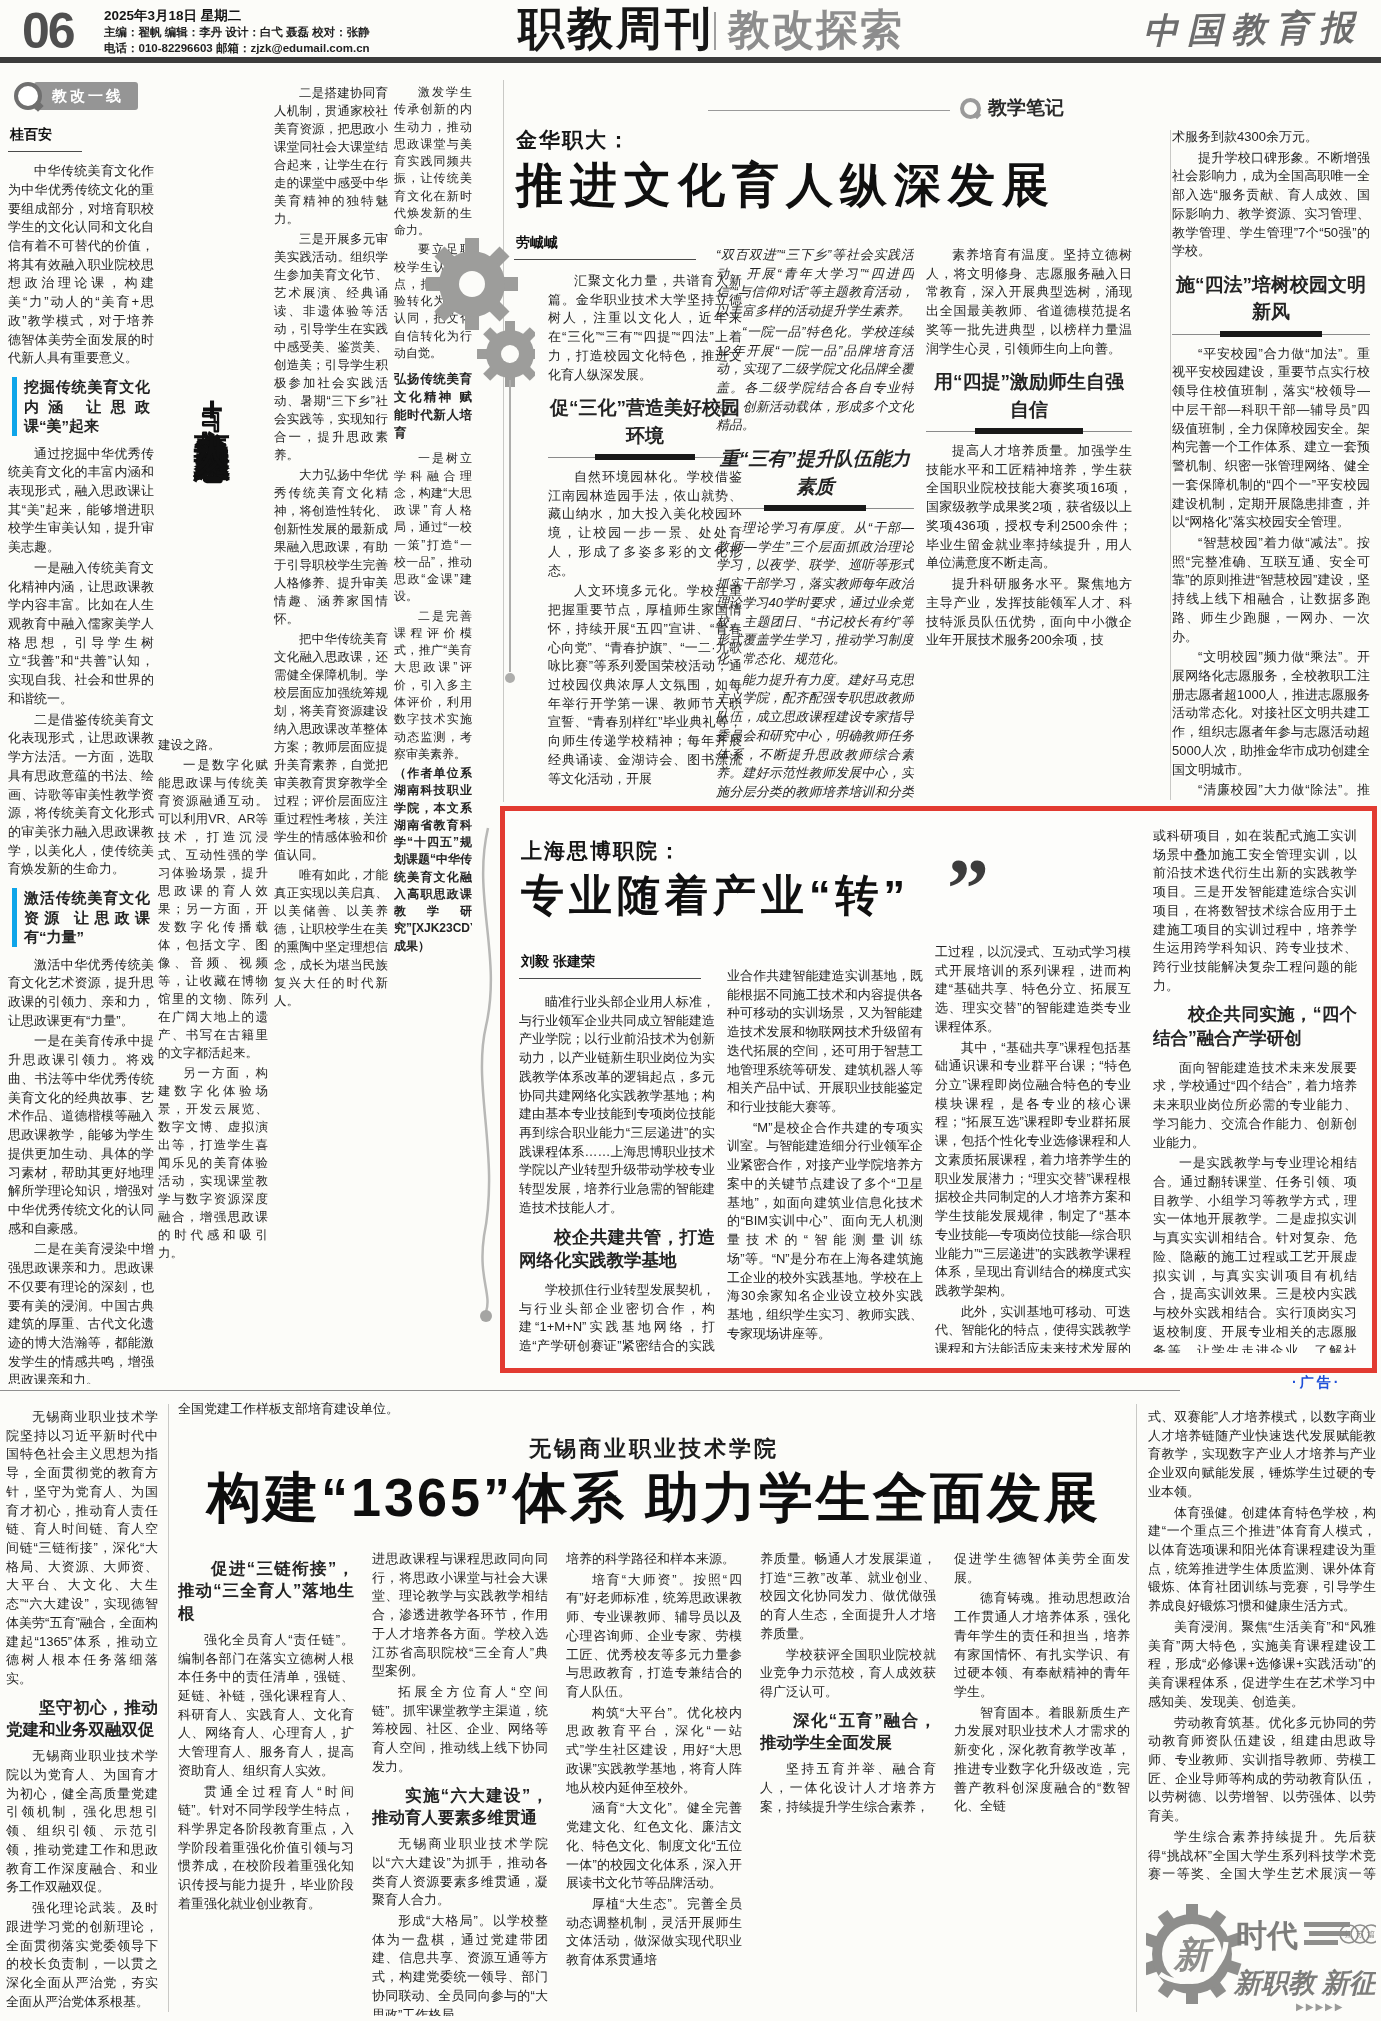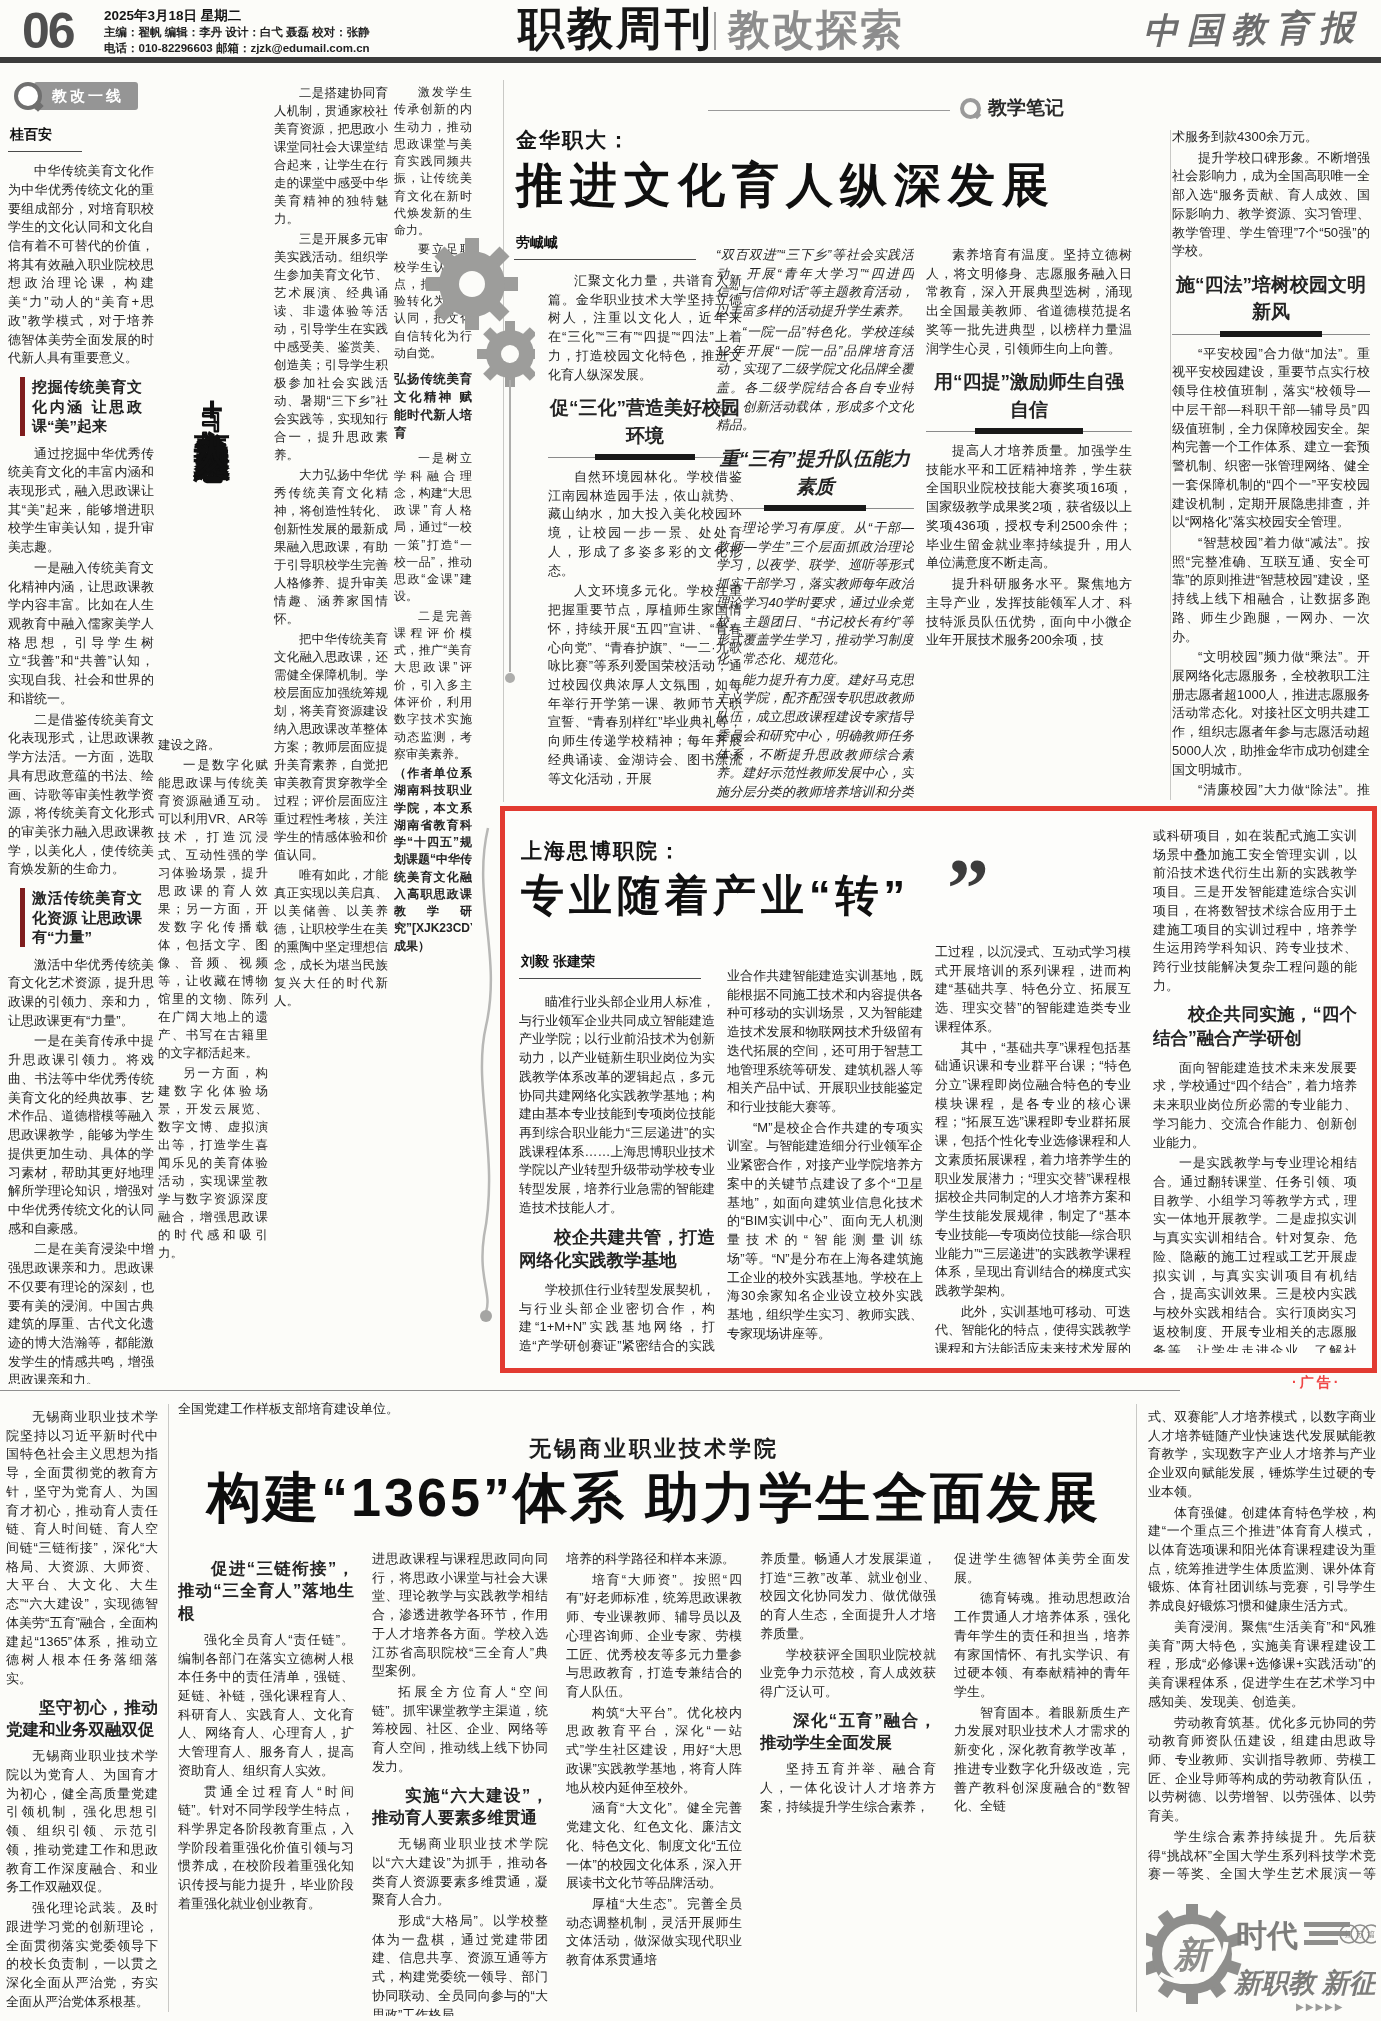--- a/index.html
+++ b/index.html
@@ -29,22 +29,22 @@
   .hline{position:absolute;height:1px;background:#8f8f8f;}
   
   .label{display:flex;align-items:center;margin:6px 0 14px 6px;}
   .label-icon{width:20px;height:20px;border:4px solid #6f6f6f;border-radius:50%;background:#fff;
               margin-right:-8px;z-index:2;position:relative;}
   .label-icon:after{content:"";position:absolute;right:-4px;bottom:-4px;width:8px;height:8px;background:#6f6f6f;
               transform:rotate(45deg);}
   .label-bar{background:#959595;color:#fff;font-size:15px;font-weight:800;border-radius:3px;
              padding:3px 14px 3px 18px;letter-spacing:3px;}
   
-  .my-h{border-left:5px solid #7f1d1d;padding-left:7px;font-weight:800;font-size:15px;line-height:1.3;
-        text-indent:0;margin:9px 12px;}
+  .my-h{border-left:5px solid #0ea5e9;padding-left:7px;font-weight:800;font-size:15px;line-height:1.3;
+        text-indent:0;margin:9px 4px;}
   .meiyu-colD{font-size:12px;}
   .meiyu-colD .h{font-weight:800;text-indent:0;font-size:12.5px;margin:8px 0;}
   .vtitle{position:absolute;writing-mode:vertical-rl;font-size:36px;font-weight:900;color:#101010;
           letter-spacing:-1px;line-height:108px;width:108px;height:632px;text-align:center;}
   
   .tagline{position:absolute;height:1px;background:#9a9a9a;}
   .tag{position:absolute;display:flex;align-items:center;font-size:19px;font-weight:800;color:#2a2a2a;}
   .tag-icon{width:13px;height:13px;border:4px solid #9a9a9a;border-radius:50%;margin-right:7px;position:relative;}
   .tag-icon:after{content:"";position:absolute;right:-3px;bottom:-3px;width:6px;height:6px;background:#9a9a9a;
              transform:rotate(45deg);}
@@ -58,21 +58,21 @@
   .redbox{position:absolute;border:5px solid #e23b31;background:#fdfdfb;}
   .sb-head{font-size:43px;letter-spacing:5px;}
   .bigquote{position:absolute;font-size:84px;font-weight:900;color:#3c3c3c;line-height:1;
             font-family:"Liberation Serif",serif;}
   .sibo .h{font-weight:800;font-size:17.5px;line-height:1.35;text-indent:2em;margin:8px 0;}
   
   .wx-kicker{position:absolute;width:100%;text-align:center;font-size:22px;font-weight:800;letter-spacing:3px;}
   .wx-head{position:absolute;width:100%;text-align:center;font-size:54px;font-weight:900;letter-spacing:3px;color:#0e0e0e;}
   .wuxi .h{font-weight:800;font-size:16.5px;line-height:1.35;text-indent:2em;margin:7px 0;}
   .overflow-line{position:absolute;font-size:13px;color:#242424;}
-  .ad{position:absolute;font-size:14px;font-weight:700;color:#ef4444;letter-spacing:3px;}
+  .ad{position:absolute;font-size:14px;font-weight:700;color:#1d4ed8;letter-spacing:3px;}
 </style>
 </head>
 <body>
 
 <div class="page">
 
   <div class="abs pageno">06</div>
   <div class="abs meta">
     <div class="date">2025年3月18日 星期二</div>
     <div class="mline">主编：翟帆 编辑：李丹 设计：白弋 聂磊 校对：张静</div>

